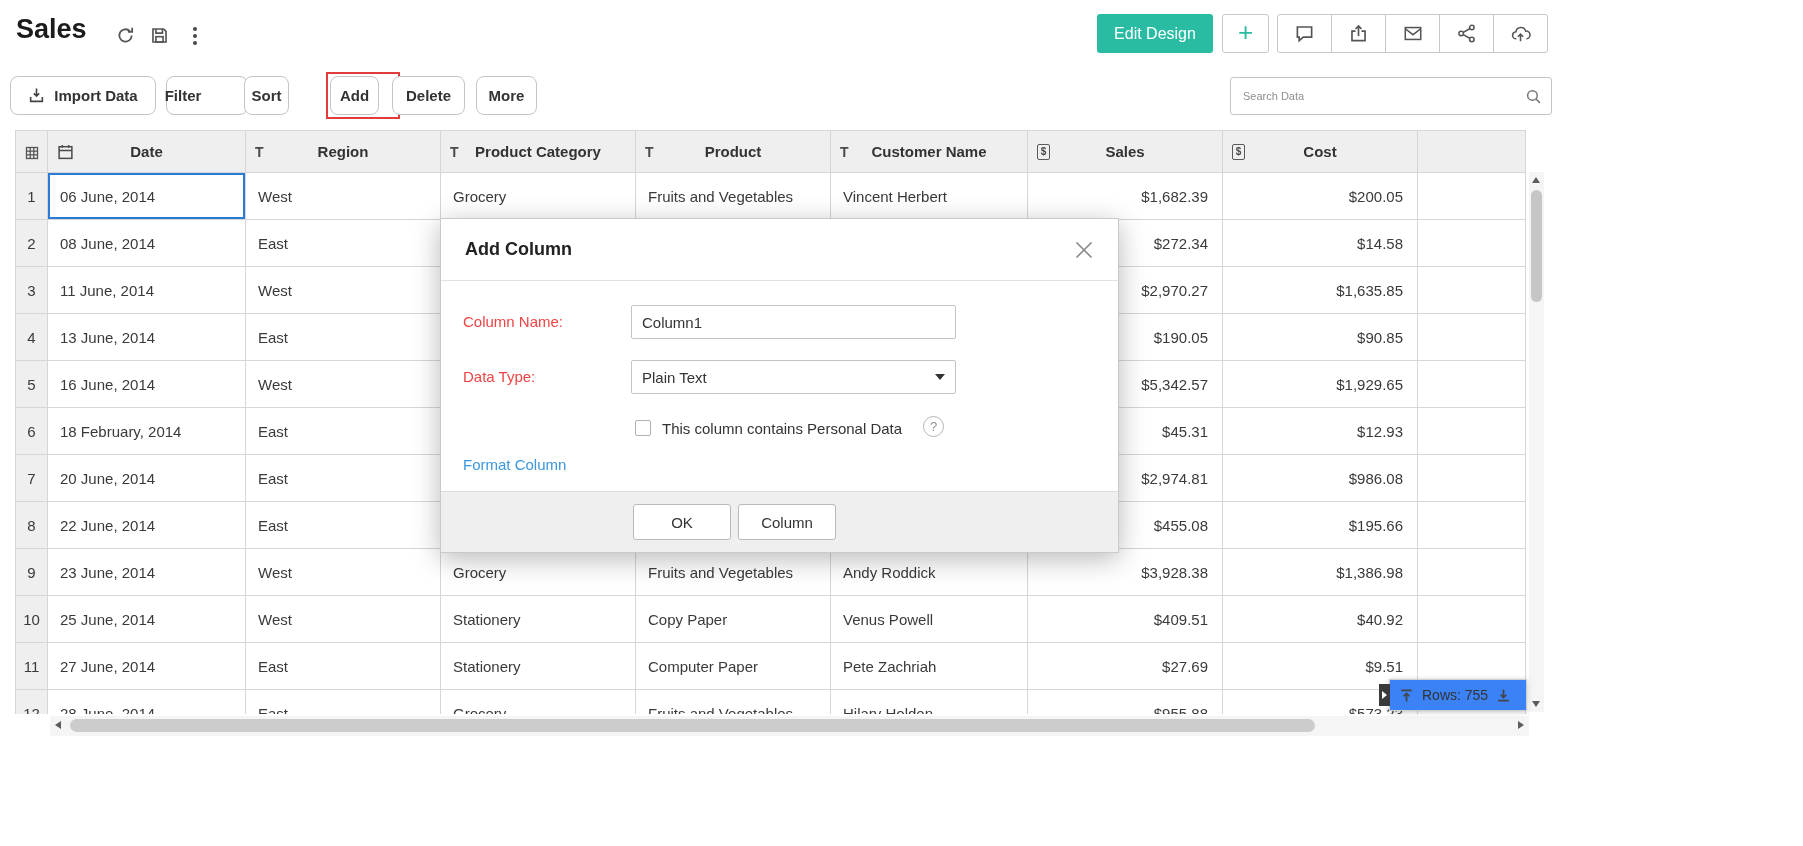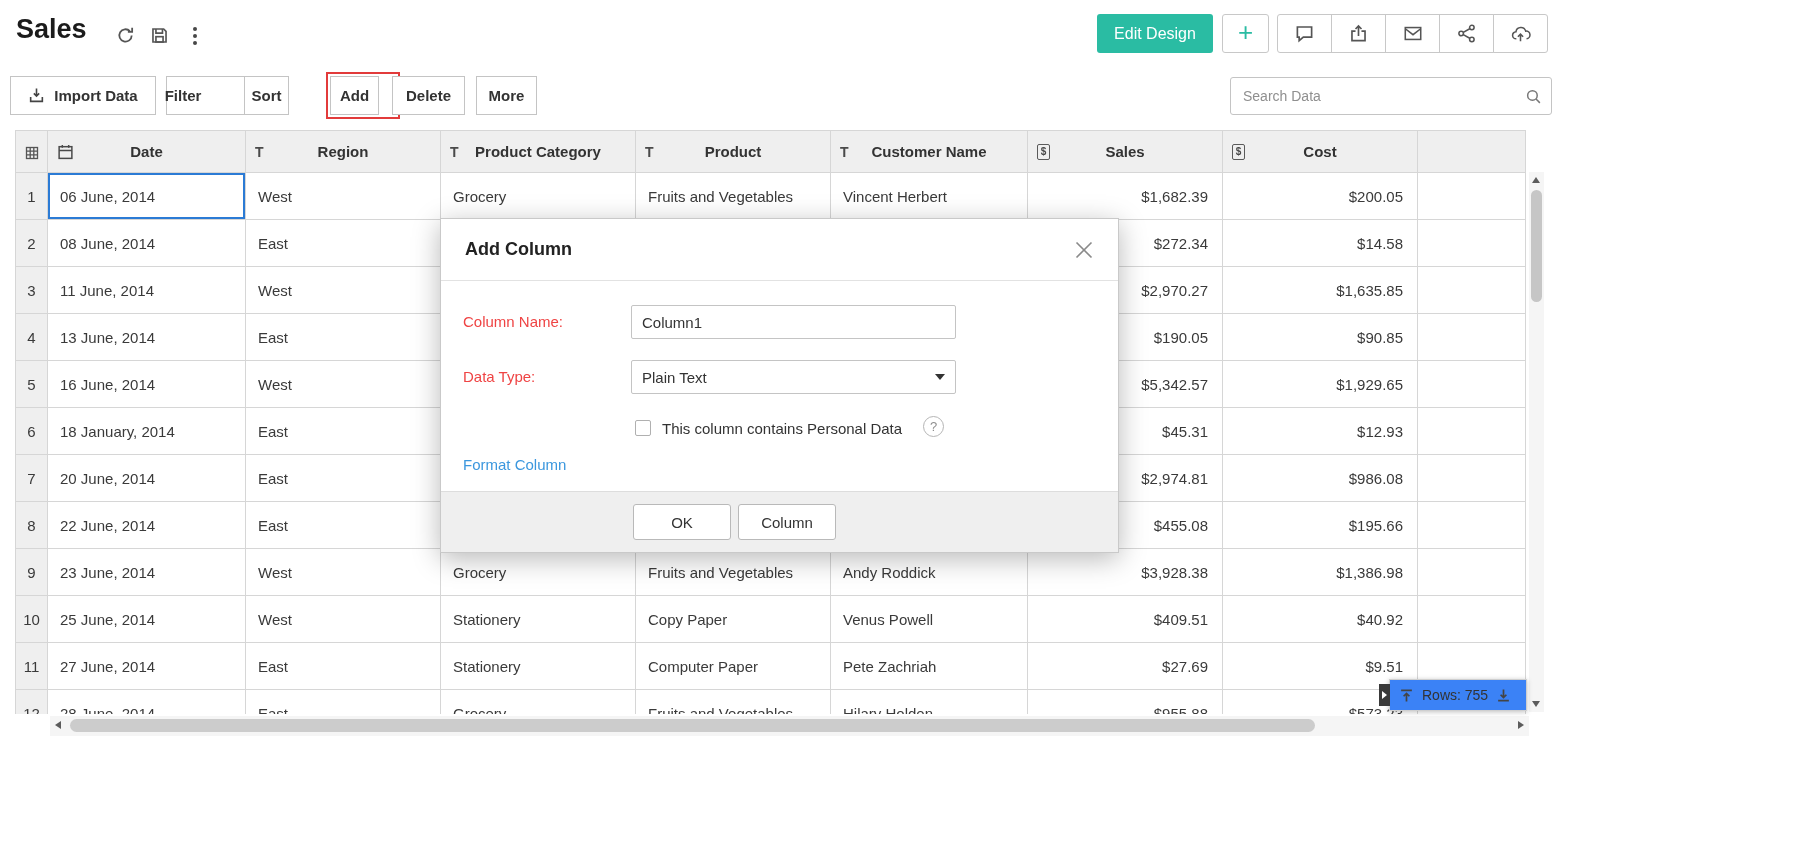--- a/index.html
+++ b/index.html
@@ -21,34 +21,34 @@
               border:1px solid #c8c8c8; border-radius:3px; cursor:pointer; display:flex;
               align-items:center; justify-content:center; }
   .plus-btn span { color:#2ABCA3; font-size:26px; font-weight:400; line-height:1; margin-top:-3px; }
   .icon-group { position:absolute; left:1277px; top:14px; height:39px; display:flex; }
   .icon-group button { width:55px; height:39px; background:#fff; border:1px solid #c8c8c8; margin-left:-1px;
                        display:flex; align-items:center; justify-content:center; cursor:pointer; }
   .icon-group button:first-child { border-radius:3px 0 0 3px; margin-left:0; }
   .icon-group button:last-child { border-radius:0 3px 3px 0; }
 
   
-  .btn { position:absolute; top:76px; height:39px; background:#fff; border:1px solid #c4c4c4; border-radius:0;
+  .btn { position:absolute; top:76px; height:39px; background:#fff; border:1px solid #c4c4c4; border-radius:8px;
          font-size:15px; font-weight:600; color:#333; display:flex; align-items:center; justify-content:center;
          cursor:pointer; font-family:"Liberation Sans", sans-serif; gap:9px; }
   .split-divider { width:1px; align-self:stretch; background:#c4c4c4; }
   .caret { width:0; height:0; border-left:4px solid transparent; border-right:4px solid transparent;
            border-top:5px solid #555; }
   .add-wrap { position:absolute; left:330px; top:76px; width:66px; height:39px; }
   .add-wrap .btn { position:absolute; left:0; top:0; width:49px; }
   .red-ring { position:absolute; left:-4px; top:-4px; right:-4px; bottom:-4px; border:2px solid #E23B3B;
               pointer-events:none; }
   .search-box { position:absolute; left:1230px; top:77px; width:322px; height:38px; border:1px solid #c4c4c4;
                 border-radius:3px; background:#fff; }
   .search-box input { position:absolute; left:0; top:0; width:100%; height:100%; border:none; outline:none;
-                      padding:0 36px 0 12px; font-size:14px; color:#a21caf; font-family:"Liberation Sans", sans-serif;
+                      padding:0 36px 0 12px; font-size:11px; color:#a21caf; font-family:"Liberation Sans", sans-serif;
                       background:transparent; }
   .search-box input::placeholder { color:#8f8f8f; }
   .search-box svg { position:absolute; right:9px; top:10px; }
 
   
   .table-wrap { position:absolute; left:15px; top:130px; width:1511px; height:584px; overflow:hidden; }
   table.grid { border-collapse:collapse; table-layout:fixed; width:1510px; }
   .grid th, .grid td { border:1px solid #d6d6d6; font-size:15px; overflow:hidden; white-space:nowrap; }
   .grid th { height:42px; background:#efefef; font-weight:700; color:#333; position:relative;
              text-align:center; padding:0 8px; }
@@ -317,21 +317,21 @@
             <td>West</td>
             <td></td>
             <td></td>
             <td></td>
             <td class="align-right">$5,342.57</td>
             <td class="align-right">$1,929.65</td>
             <td></td>
           </tr>
           <tr>
             <td class="rownum">6</td>
-            <td>18 January, 2014</td>
+            <td>18 February, 2014</td>
             <td>East</td>
             <td></td>
             <td></td>
             <td></td>
             <td class="align-right">$45.31</td>
             <td class="align-right">$12.93</td>
             <td></td>
           </tr>
           <tr>
             <td class="rownum">7</td>

